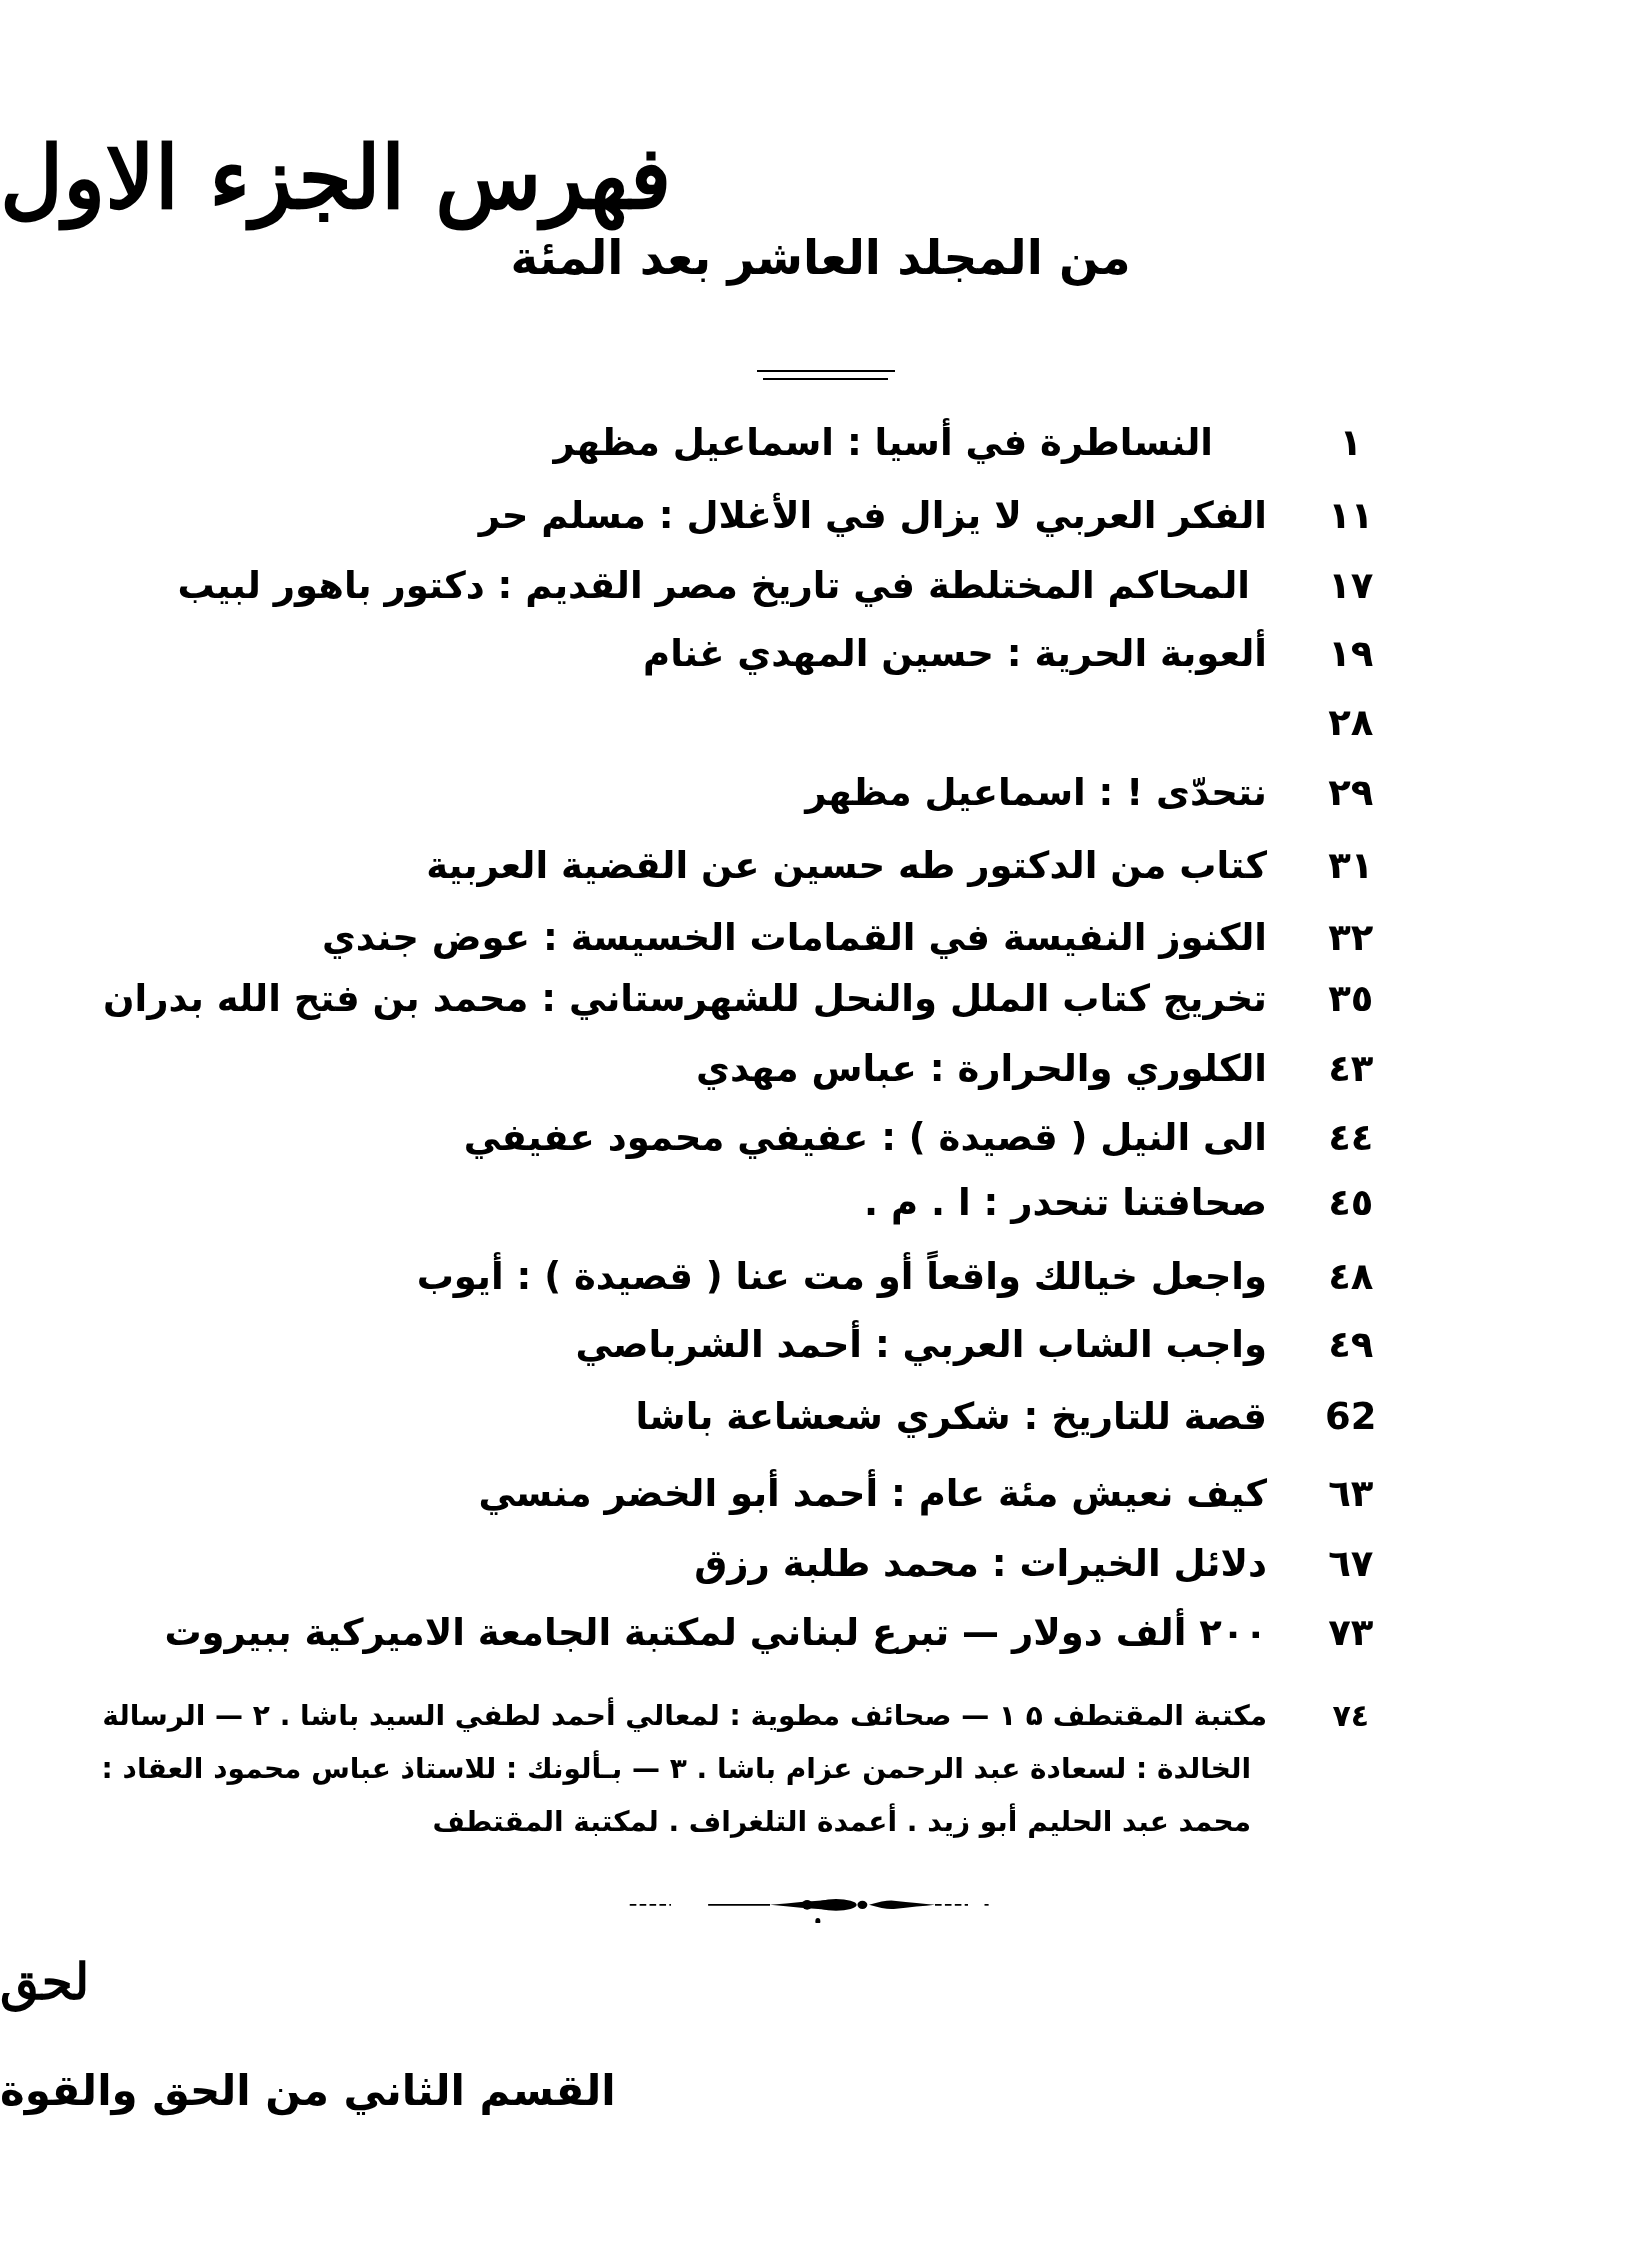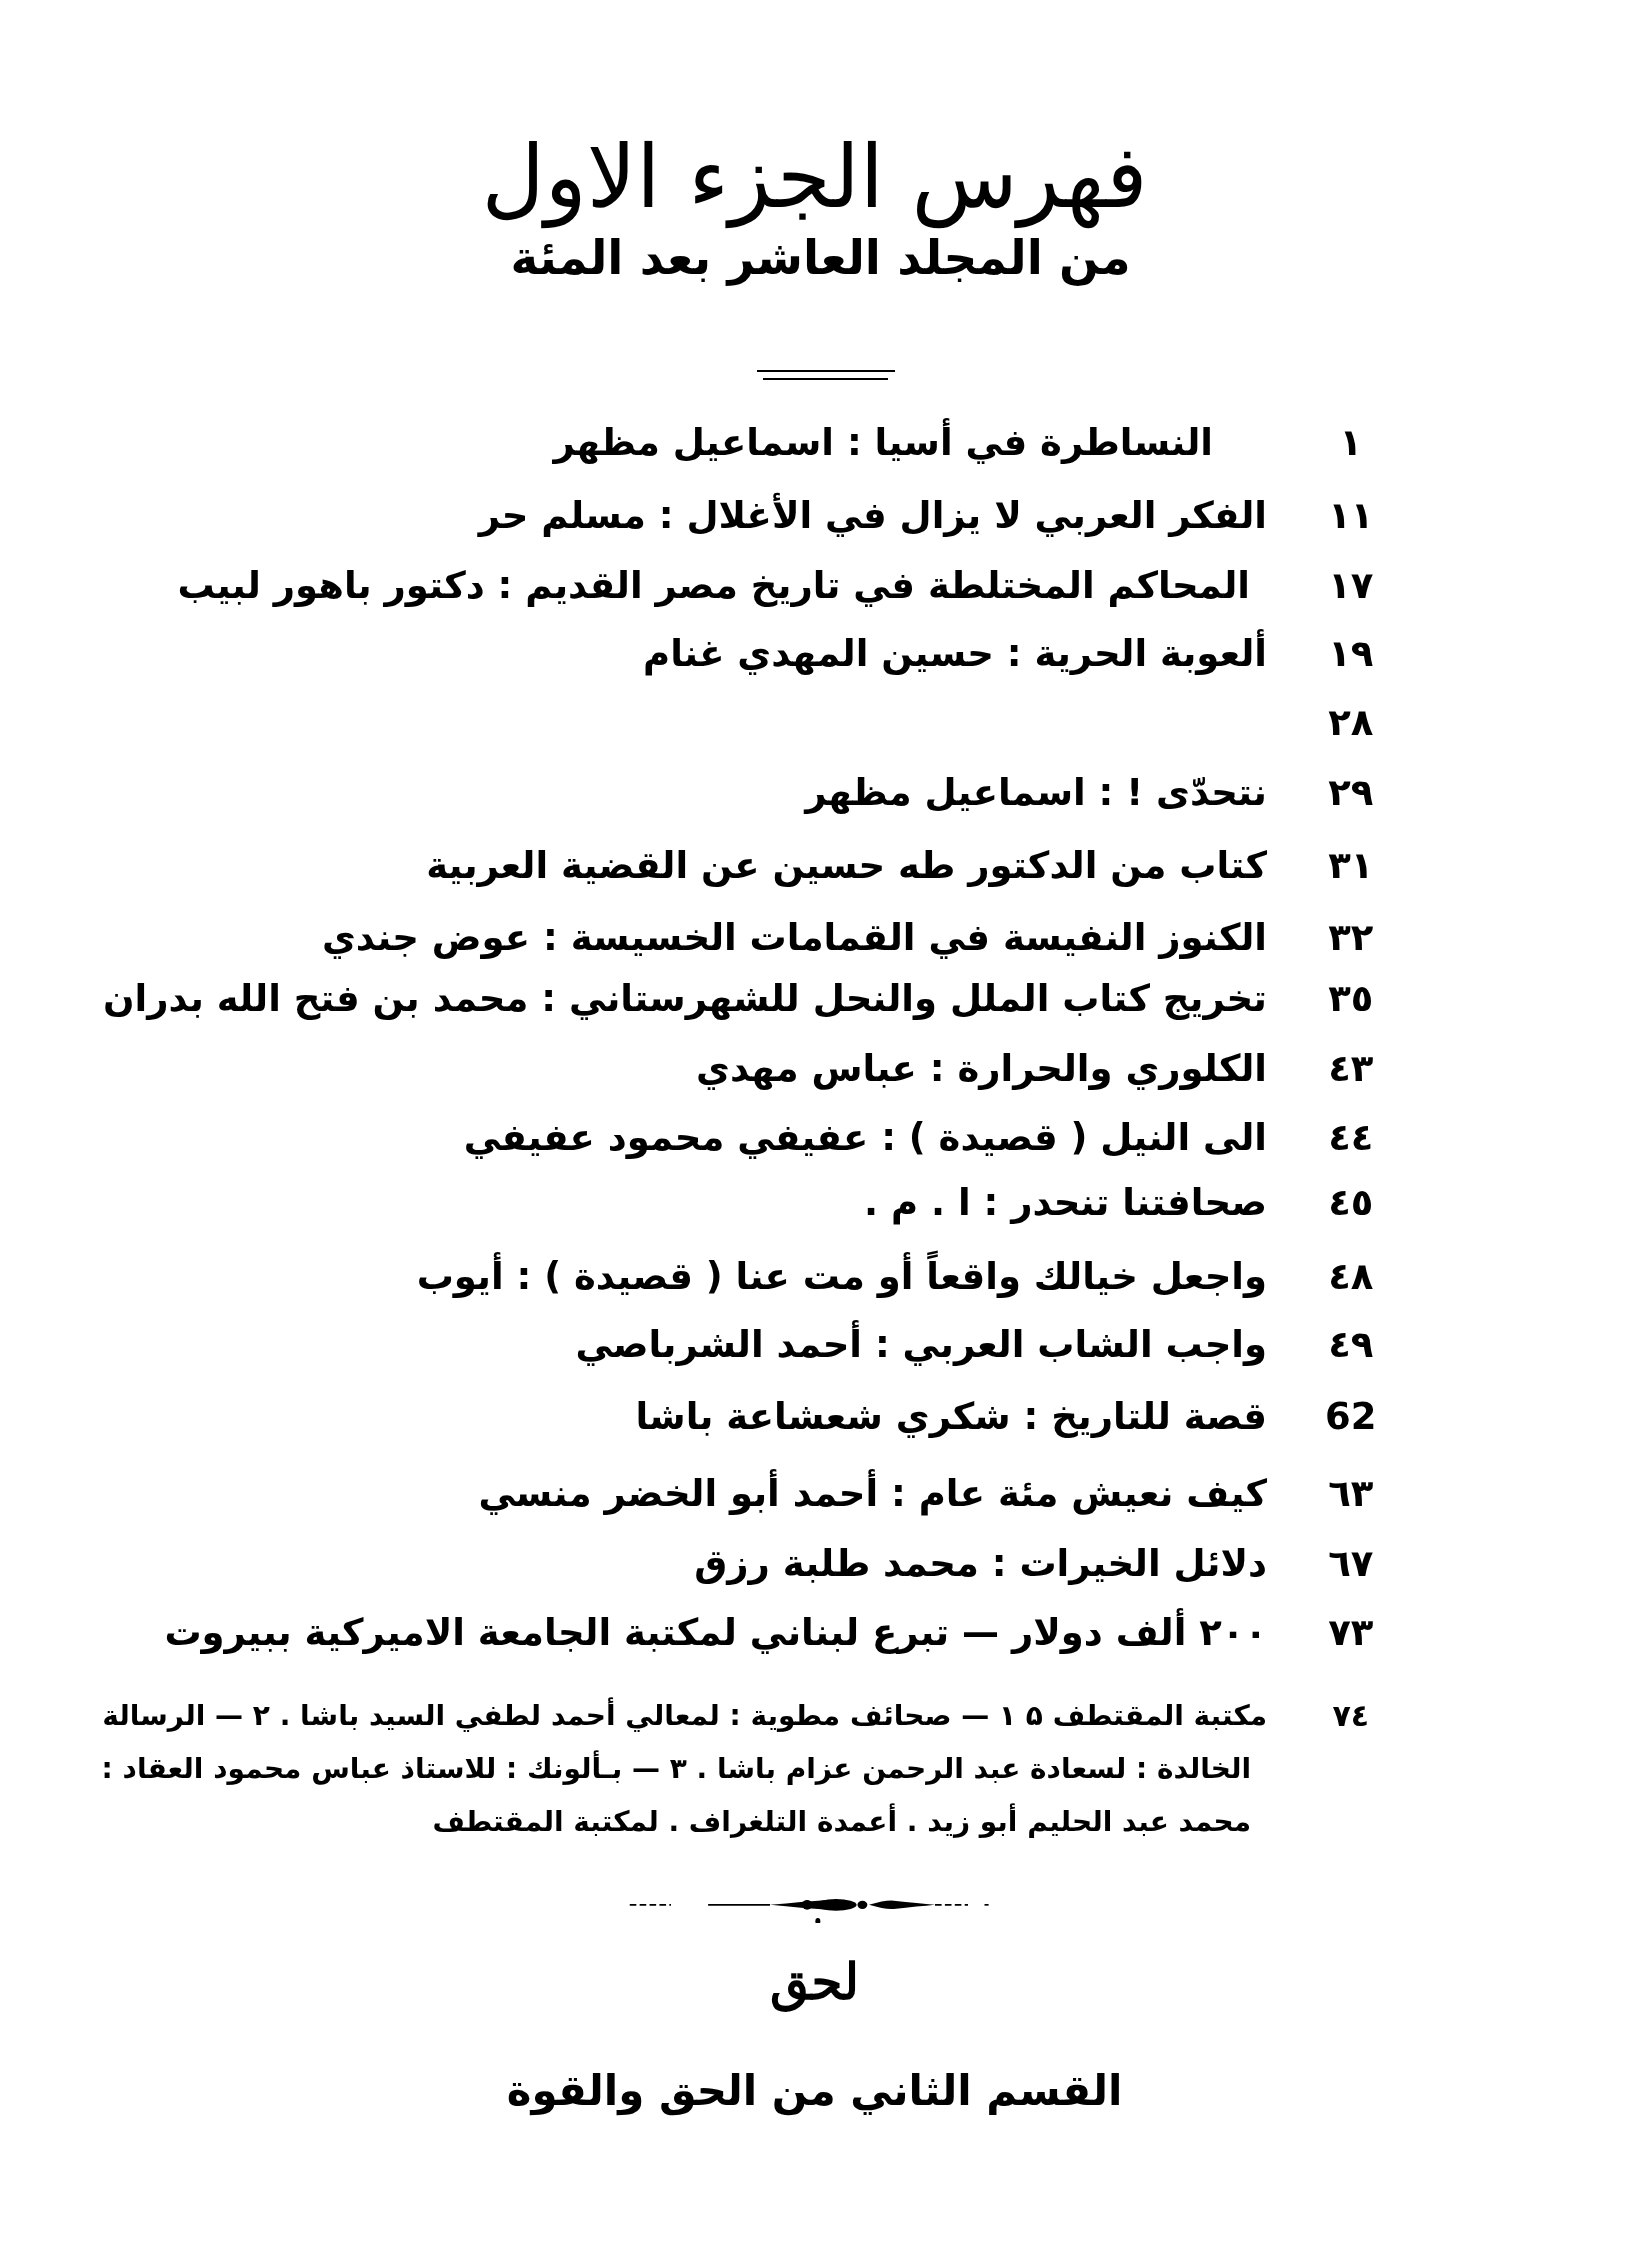--- a/index.html
+++ b/index.html
@@ -1,39 +1,39 @@
 <!DOCTYPE html>
 <html style="font-size:13.4px"><head>
   <meta charset="utf-8">
   <style>
     html, body { margin: 0; padding: 0; background: #ffffff; }
     body { width: 1629px; height: 2261px; position: relative; overflow: hidden;
            font-family: "DejaVu Sans", sans-serif; color: #000; }
     .page { position: absolute; inset: 0; background: #fff; }
-    .title { position: absolute; left: 0; right: 0; top: 134px; text-align: center;
-             font-family: "DejaVu Serif", serif; font-size: 87px; font-weight: normal;
+    .title { position: absolute; left: 0; right: 0; top: 134px; text-align: left;
+             font-family: "DejaVu Serif", serif; font-size: 87px; font-weight: bold;
              direction: rtl; line-height: 1; }
     .subtitle { position: absolute; left: 0; right: 0; top: 234px; text-align: center;
                 font-family: "DejaVu Sans", sans-serif; font-weight: bold; font-size: 47px;
                 direction: rtl; line-height: 1; padding-left: 12px; }
     .sep { position: absolute; left: 757px; width: 138px; height: 0;
            border-top: 2.5px solid #000; }
     .sep.s1 { top: 370px; }
     .sep.s2 { top: 378px; left: 763px; width: 125px; }
     .toc { position: absolute; left: 251px; width: 1154px; top: 0; }
     .entry { position: absolute; right: 0; left: 0; height: 50px; direction: rtl; }
     .entry .num { position: absolute; right: 16.7px; width: 75px; text-align: center;
                   font-weight: bold; font-size: 37px; line-height: 50px; }
     .entry .text { position: absolute; right: 138px; white-space: nowrap;
                    font-weight: bold; font-size: 37px; line-height: 50px; }
     .entry.small .text { font-size: 28px; }
     .footnote-line { position: absolute; right: 154px; white-space: nowrap; direction: rtl;
                      font-weight: bold; font-size: 28px; line-height: 42px; }
     .ornament { position: absolute; left: 602px; top: 1890px; width: 435px; height: 33px; }
-    .section-title { position: absolute; left: 0; right: 0; text-align: center; direction: rtl;
+    .section-title { position: absolute; left: 0; right: 0; text-align: left; direction: rtl;
                      font-weight: bold; line-height: 1; }
     .haqq { top: 1957px; font-size: 50px; font-family: "DejaVu Serif", serif; }
     .qism { top: 2070px; font-size: 42px; }
   </style>
 </head>
 <body>
 
 <div class="page">
 
   <div class="title">فهرس الجزء الاول</div>

